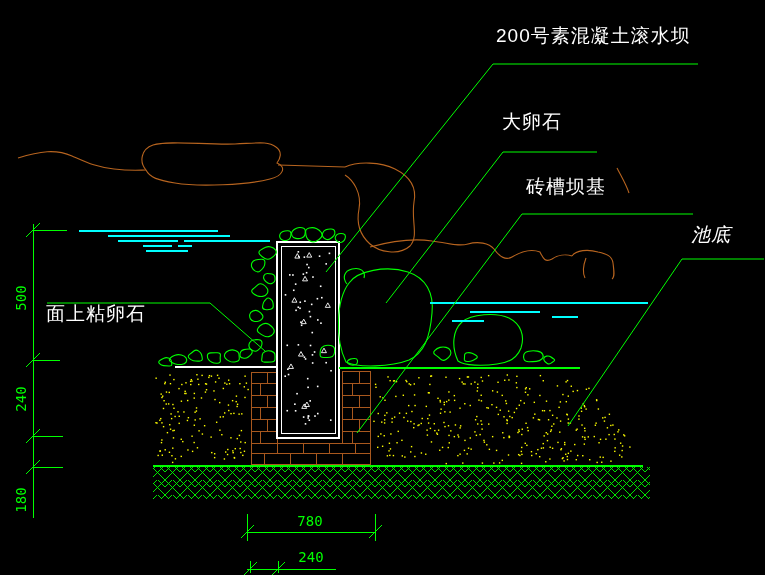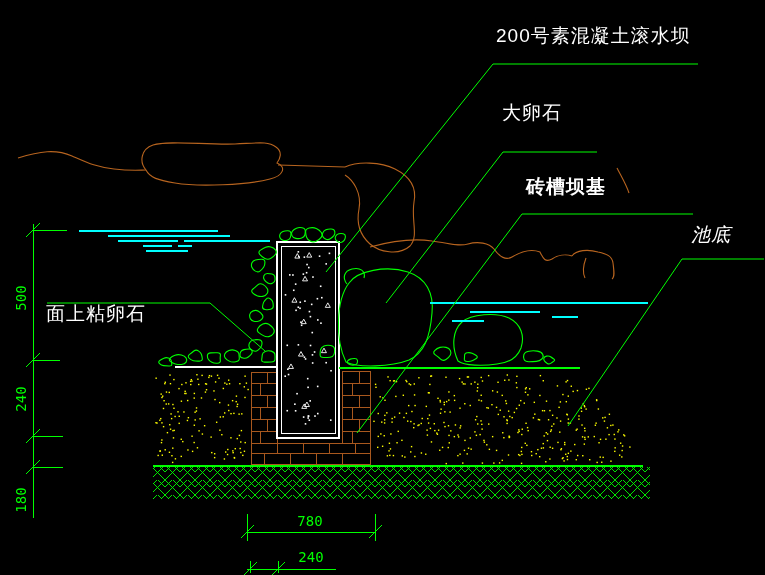--- a/index.html
+++ b/index.html
@@ -736,22 +736,22 @@
     <line x1="369" y1="538" x2="382" y2="525"></line>
     <line x1="250" y1="561" x2="250" y2="573"></line>
     <line x1="278" y1="561" x2="278" y2="573"></line>
     <line x1="247" y1="569" x2="336" y2="569"></line>
     <line x1="244" y1="575" x2="257" y2="562"></line>
     <line x1="272" y1="575" x2="285" y2="562"></line>
   </g>
 </svg>
 
 <div class="lbl" style="left:496px;top:27px;">200号素混凝土滚水坝</div>
-<div class="lbl" style="left:502px;top:104px;">大卵石</div>
-<div class="lbl" style="left:526px;top:178px;font-weight:bold;">砖槽坝基</div>
+<div class="lbl" style="left:502px;top:113px;">大卵石</div>
+<div class="lbl" style="left:526px;top:178px;">砖槽坝基</div>
 <div class="lbl" style="left:691px;top:226px;font-style:italic;">池底</div>
 <div class="lbl" style="left:46px;top:305px;text-align:center;">面上粘卵石</div>
 
 <div class="dim vdim" style="left:1px;top:291px;">500</div>
 <div class="dim vdim" style="left:1px;top:392px;">240</div>
 <div class="dim vdim" style="left:1px;top:493px;">180</div>
 <div class="dim" style="left:290px;top:514px;width:40px;">780</div>
 <div class="dim" style="left:291px;top:550px;width:40px;">240</div>
 
 </div>

